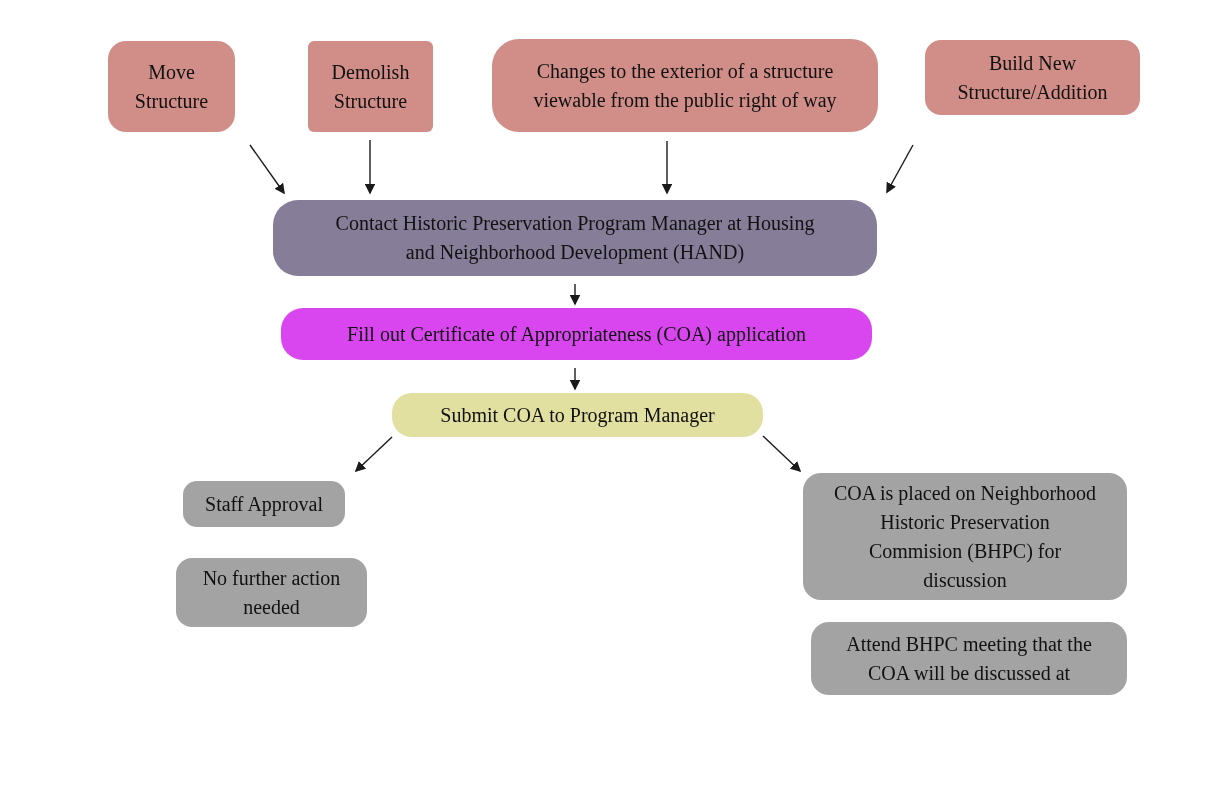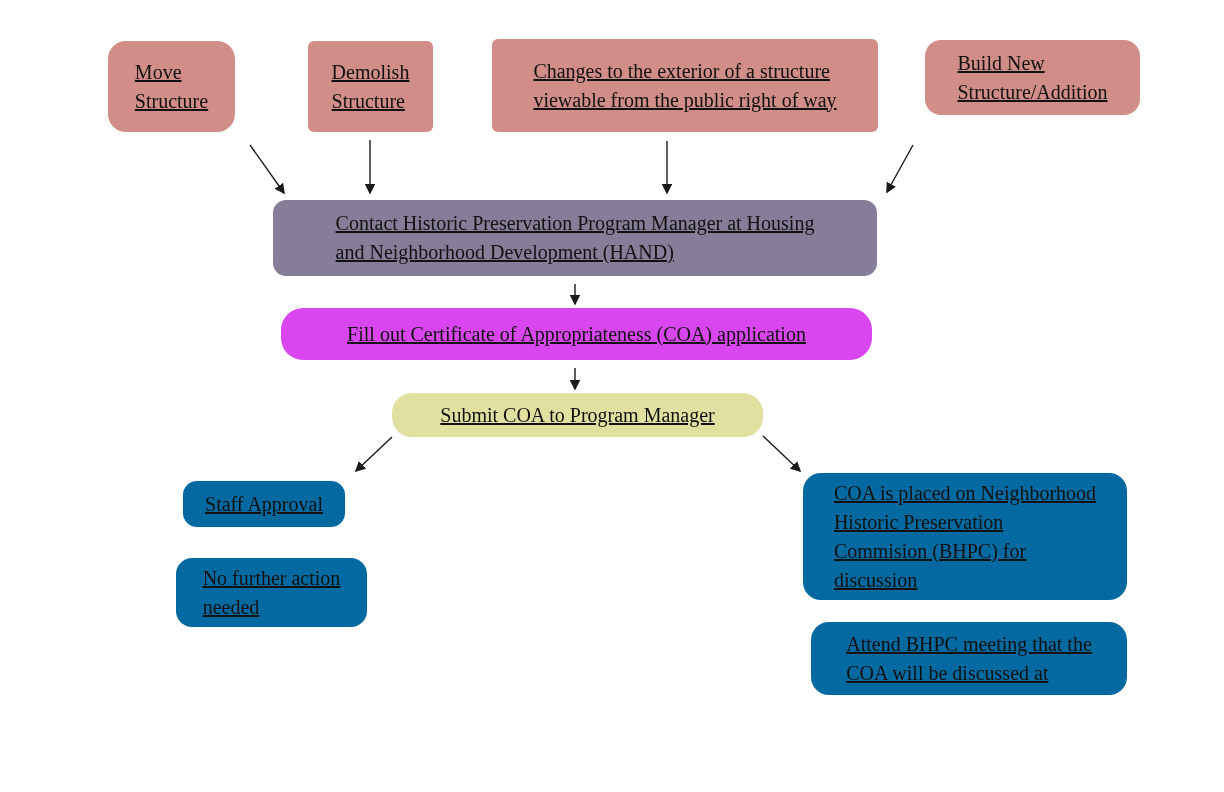--- a/index.html
+++ b/index.html
@@ -17,38 +17,38 @@
     left: 0; top: 0;
     width: 1224px; height: 792px;
     pointer-events: none;
   }
   .arrow-layer line { stroke: #1a1a1a; stroke-width: 1.4; }
   .node {
     position: absolute;
     display: flex;
     align-items: center;
     justify-content: center;
+    text-align: center;
     font-size: 20px;
     line-height: 1.45;
     box-sizing: border-box;
     padding: 4px 10px;
-    text-decoration: underline;
   }
   .node span { white-space: pre-line; display: block; }
   .pink   { background: #d18e88; }
   .purple { background: #867e98; }
   .green  { background: #d946ef; }
   .yellow { background: #e1e0a0; }
-  .gray   { background: #0369a1; }
+  .gray   { background: #a3a3a3; }
 
   .n-move     { left: 108px; top: 41px;  width: 127px; height: 91px;  border-radius: 18px; }
   .n-demolish { left: 308px; top: 41px;  width: 125px; height: 91px;  border-radius: 6px; }
-  .n-exterior { left: 492px; top: 39px;  width: 386px; height: 93px;  border-radius: 6px; }
+  .n-exterior { left: 492px; top: 39px;  width: 386px; height: 93px;  border-radius: 27px; }
   .n-buildnew { left: 925px; top: 40px;  width: 215px; height: 75px;  border-radius: 16px; }
-  .n-contact  { left: 273px; top: 200px; width: 604px; height: 76px;  border-radius: 13px; }
+  .n-contact  { left: 273px; top: 200px; width: 604px; height: 76px;  border-radius: 25px; }
   .n-fill     { left: 281px; top: 308px; width: 591px; height: 52px;  border-radius: 22px; }
   .n-submit   { left: 392px; top: 393px; width: 371px; height: 44px;  border-radius: 20px; }
   .n-staff    { left: 183px; top: 481px; width: 162px; height: 46px;  border-radius: 14px; }
   .n-noaction { left: 176px; top: 558px; width: 191px; height: 69px;  border-radius: 16px; }
   .n-coabhpc  { left: 803px; top: 473px; width: 324px; height: 127px; border-radius: 18px; }
   .n-attend   { left: 811px; top: 622px; width: 316px; height: 73px;  border-radius: 18px; }
 </style>
 </head>
 <body>
 

